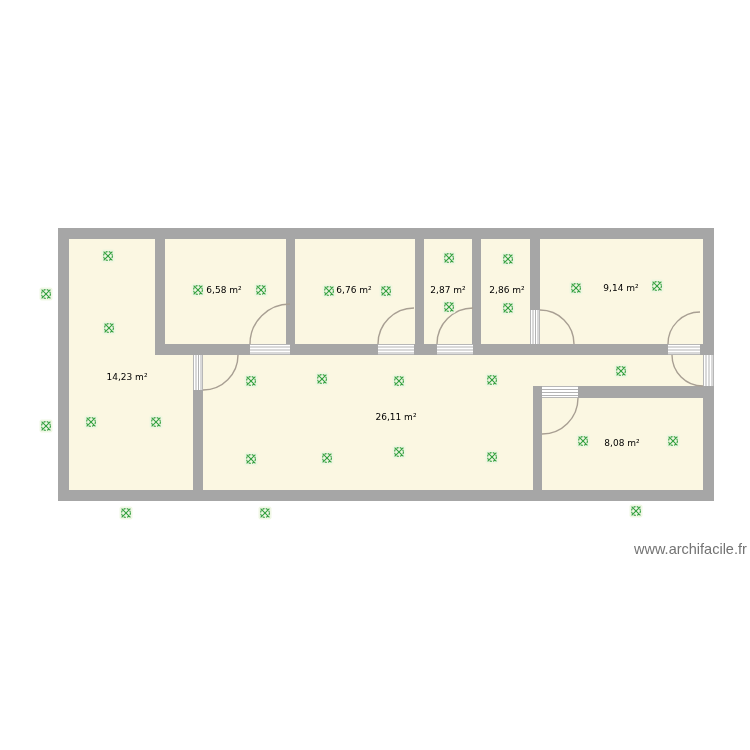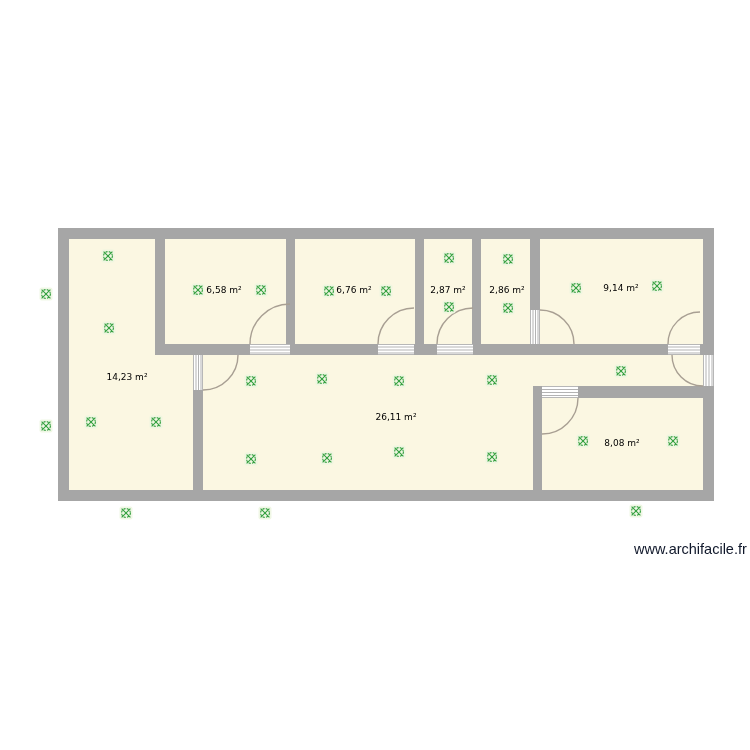--- a/index.html
+++ b/index.html
@@ -9,21 +9,21 @@
   .floor{fill:#fbf7e2;}
   .wall{fill:#a6a6a6;}
   .hatch-bg{fill:#ffffff;}
   .hatch-line{stroke:#b3b3b3;stroke-width:1;}
   .arc{fill:none;stroke:#a89f93;stroke-width:1.4;}
   .room-label{font-family:"DejaVu Sans",sans-serif;font-size:9px;fill:#000000;text-anchor:middle;}
   .outlet-circle{fill:none;stroke-width:1.1;stroke-dasharray:2.2,1.3;}
   .outlet-x{stroke-width:1.1;}
   .outlet-bg{fill:#edf6e1;opacity:.85;}
   #watermark{position:absolute;left:634px;top:541px;width:116px;height:18px;
-             font-size:14.5px;color:#0f172a;white-space:nowrap;}
+             font-size:14.5px;color:#737373;white-space:nowrap;}
 </style>
 </head>
 <body>
 
 <div class="stage">
   <svg width="750" height="750" viewBox="0 0 750 750">
 
     <rect class="floor" x="69" y="239" width="634" height="251"></rect>
 
     <g>

